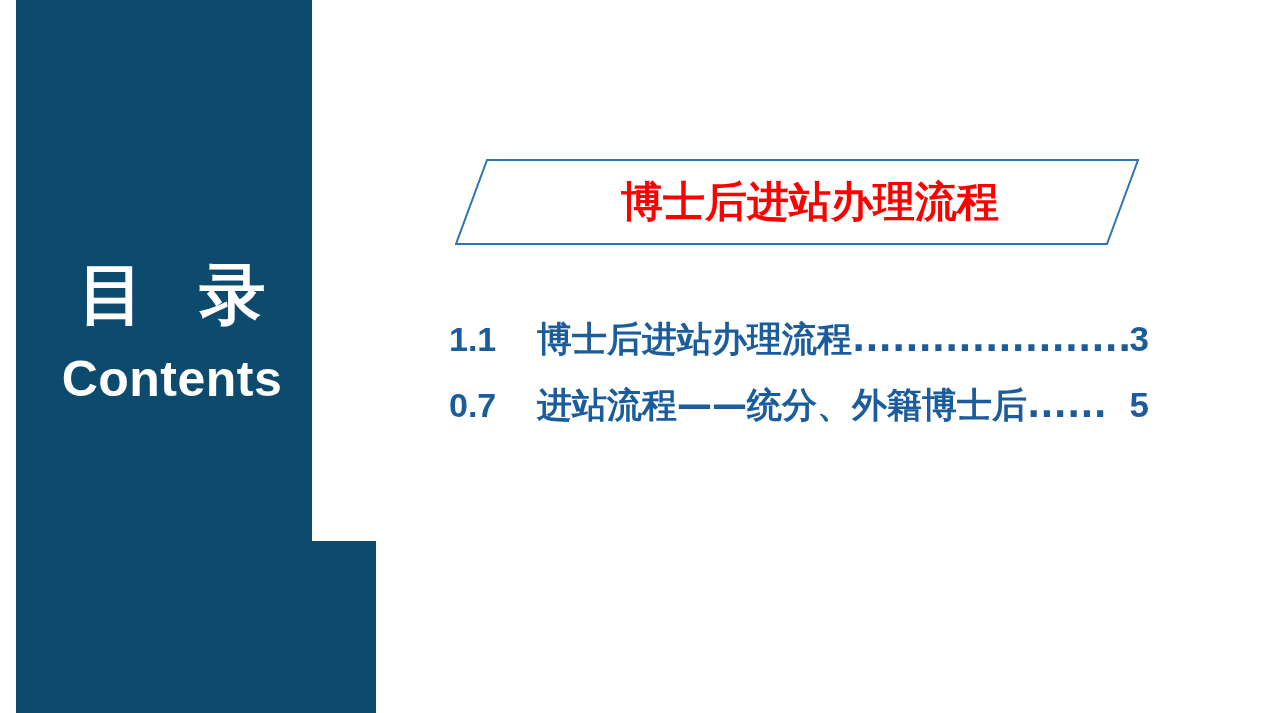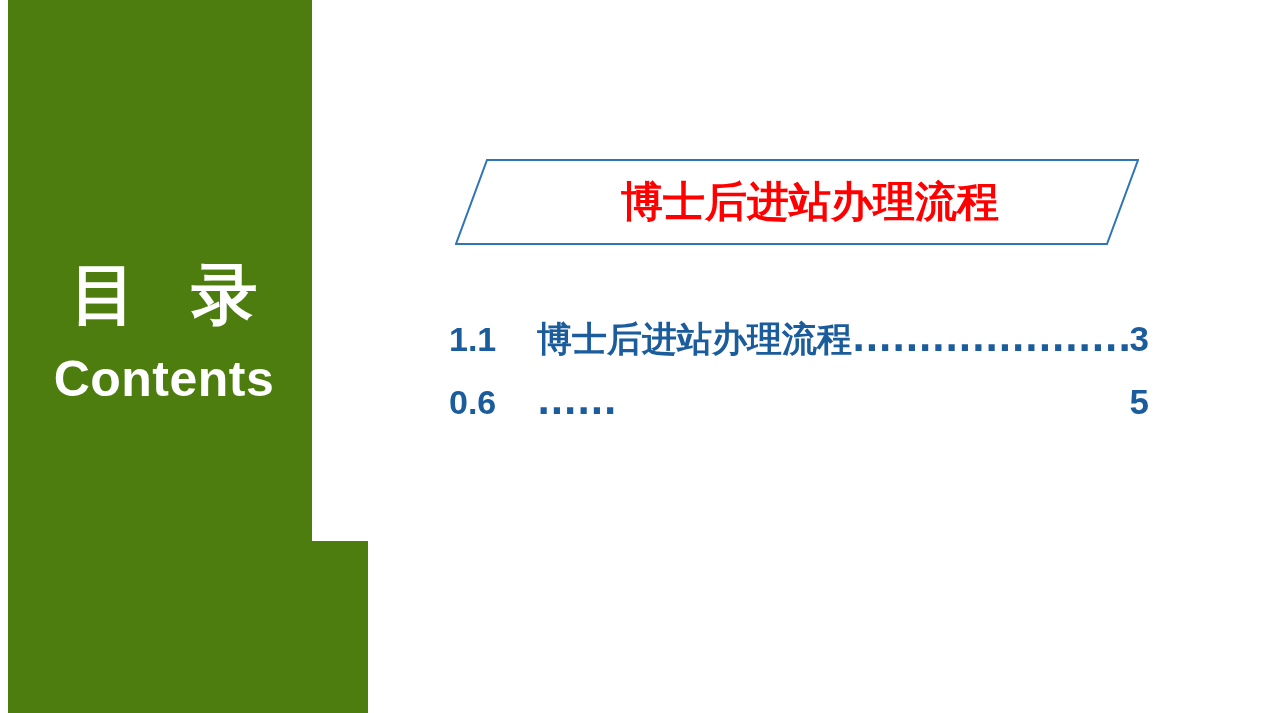--- a/index.html
+++ b/index.html
@@ -18,25 +18,25 @@
   .slide {
     position: relative;
     width: 1266px;
     height: 713px;
     background: #ffffff;
   }
 
   
   .sidebar {
     position: absolute;
-    left: 8px;
+    left: 16px;
     top: 0;
     width: 360px;
     height: 713px;
-    background: #4d7c0f;
+    background: #0c4a6e;
     box-sizing: border-box;
   }
 
   .sidebar-inner {
     position: absolute;
     left: 0;
     top: 262px;
     width: 312px;
     text-align: center;
   }
@@ -186,21 +186,22 @@
     <div class="toc-list">
 
       <div class="toc-row">
         <span class="toc-num">1.1</span>
         <span class="toc-label">博士后进站办理流程</span>
         <span class="toc-dots">........................</span>
         <span class="toc-page">3</span>
       </div>
 
       <div class="toc-row">
-        <span class="toc-num">0.6</span>
+        <span class="toc-num">0.7</span>
+        <span class="toc-label">进站流程——统分、外籍博士后</span>
         <span class="toc-dots">......</span>
         <span class="toc-page">5</span>
       </div>
 
 
     </div>
 
   </div>
 </div>
 

